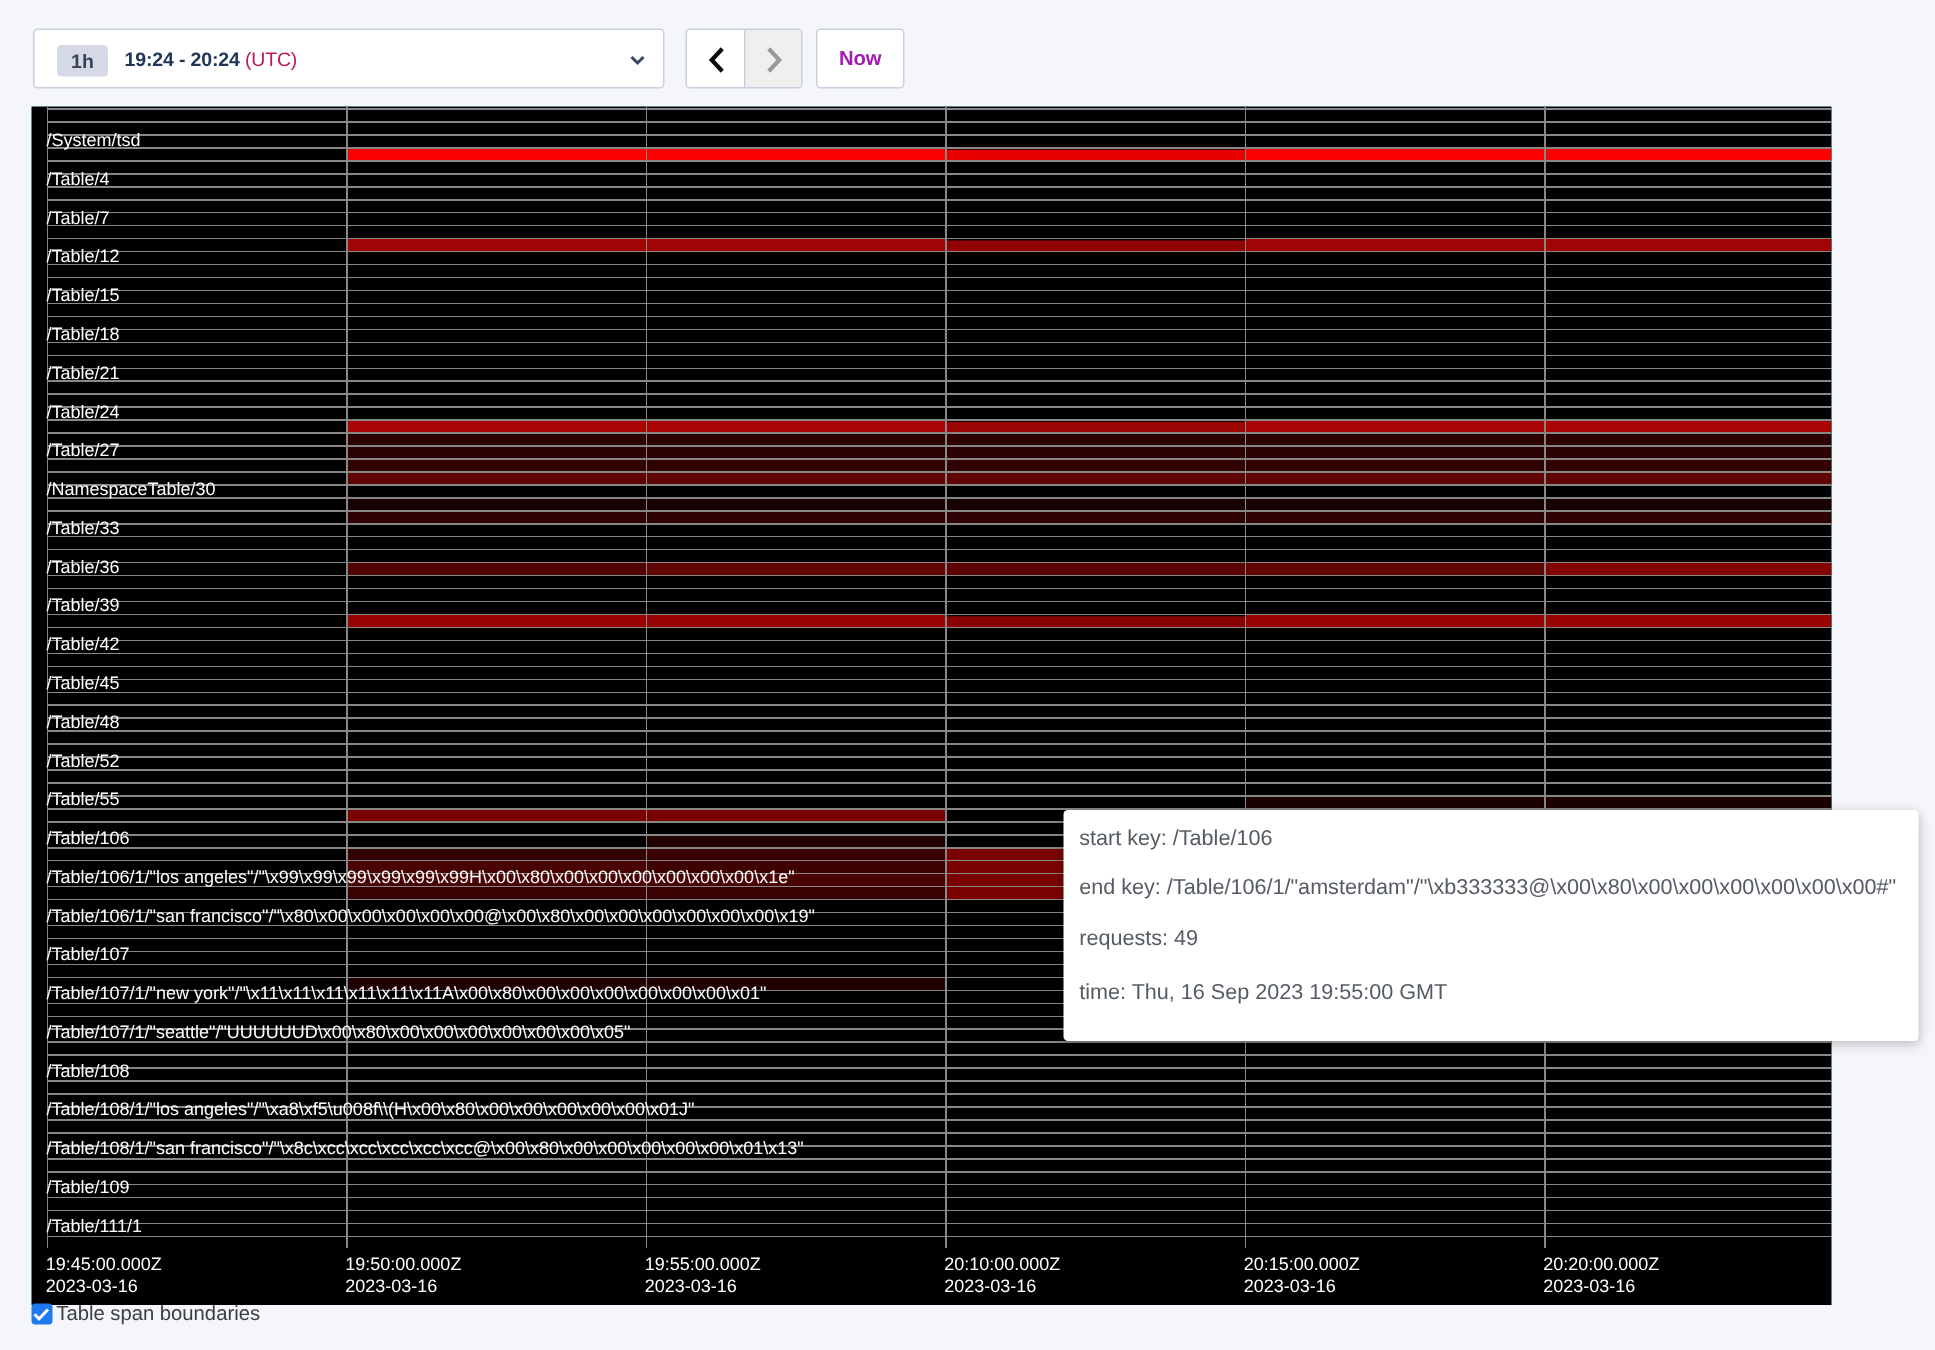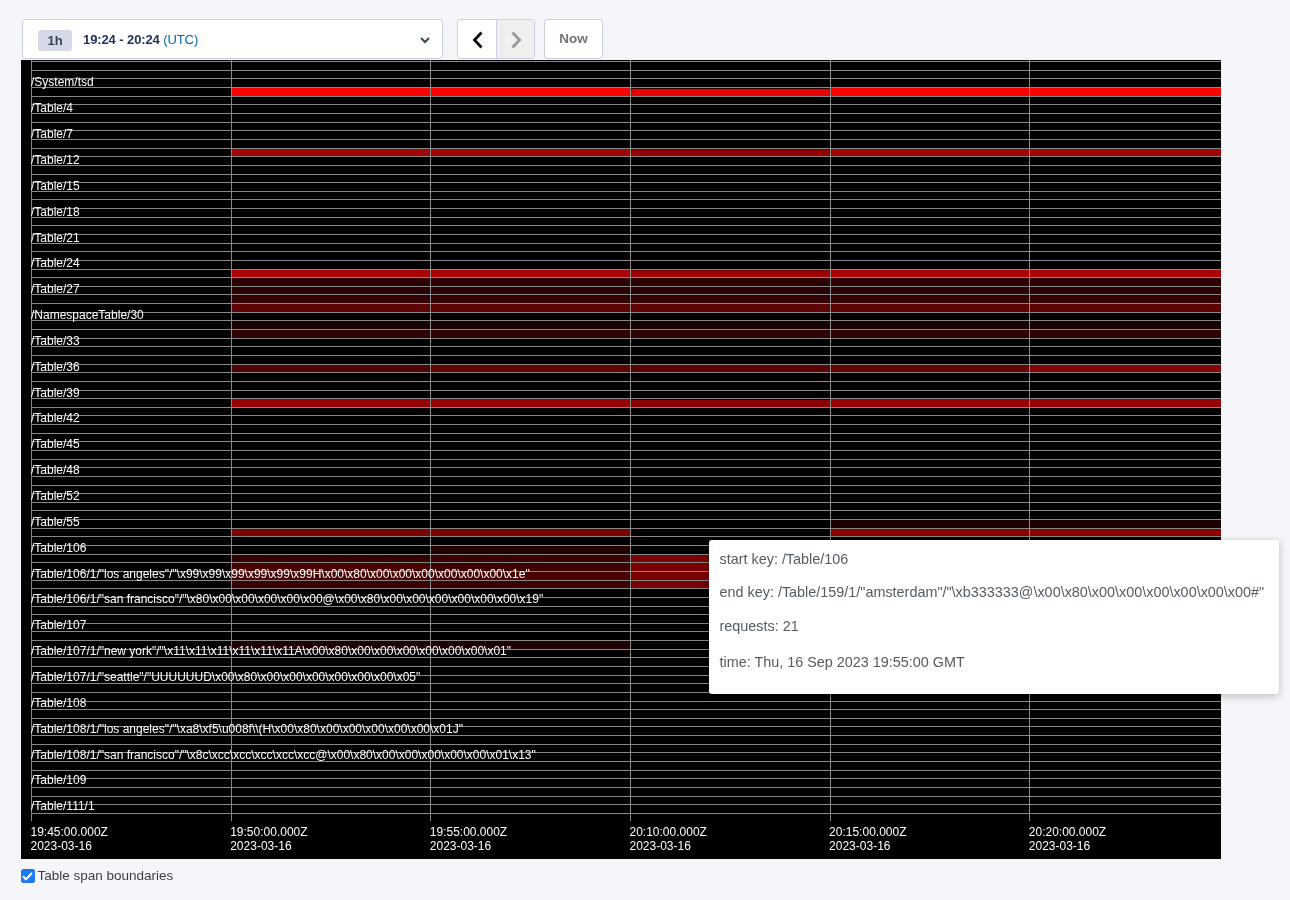--- a/index.html
+++ b/index.html
@@ -1,26 +1,26 @@
 <!DOCTYPE html>
 <html><head>
 <meta charset="utf-8">
 <style>
   * { margin:0; padding:0; box-sizing:border-box; }
   html,body { width:1290px; height:900px; background:#f5f6fa; font-family:"Liberation Sans", sans-serif; position:relative; overflow:hidden; filter:saturate(1.001); }
   .abs { position:absolute; }
   .select { left:22px; top:19px; width:421px; height:40px; background:#fff; border:1px solid #c9cfdf; border-radius:3px; }
   .pill { left:15px; top:10px; width:34px; height:21px; background:#d5d9e7; border-radius:3px; font-size:13px; font-weight:bold; color:#394455; text-align:center; line-height:21px; }
   .range { left:60px; top:0; height:40px; line-height:40px; font-size:13px; font-weight:bold; color:#20355a; letter-spacing:-0.1px; }
-  .range .utc { font-weight:normal; color:#0369a1; }
+  .range .utc { font-weight:normal; color:#be185d; }
   .chev { left:396px; top:14px; }
   .btng { left:457px; top:19px; width:78px; height:40px; background:#fff; border:1px solid #c9cfdf; border-radius:3px; overflow:hidden; }
   .btnnext { left:38px; top:0; width:39px; height:38px; background:#efeff0; border-left:1px solid #c9cfdf; }
-  .now { left:544px; top:19px; width:59px; height:40px; background:#fff; border:1px solid #c9cfdf; border-radius:3px; font-size:13.5px; font-weight:bold; color:#737373; text-align:center; line-height:38px; }
-  .canvas { left:21px; top:60px; width:1200px; height:799.0px; background:#0f766e; filter:saturate(1.001); }
+  .now { left:544px; top:19px; width:59px; height:40px; background:#fff; border:1px solid #c9cfdf; border-radius:3px; font-size:13.5px; font-weight:bold; color:#a21caf; text-align:center; line-height:38px; }
+  .canvas { left:21px; top:71px; width:1200px; height:799.0px; background:#0f766e; filter:saturate(1.001); }
   .lbl { font-family:"Liberation Sans", sans-serif; font-size:12px; fill:#fff; }
   .tooltip { left:709px; top:539.5px; width:569.5px; height:154px; background:#fff; border-radius:3px; box-shadow:0 2px 8px rgba(0,0,0,0.25); font-size:14.4px; color:#555b63; }
   .tooltip div { position:absolute; left:10.5px; white-space:nowrap; }
   .cbrow { left:21px; top:868px; font-size:13.5px; color:#3a3e44; white-space:nowrap; width:300px; }
   .cbbox { left:0; top:1px; width:13.5px; height:13.5px; background:#1e78ee; border-radius:2.5px; }
   .cbbox svg { position:absolute; left:1.2px; top:2.8px; }
   .cbtext { left:16.5px; top:0; }
 </style>
 </head>
 <body>
@@ -161,22 +161,22 @@
 <text x="608.5" y="775.8" class="lbl">20:10:00.000Z</text>
 <text x="608.5" y="790.3" class="lbl">2023-03-16</text>
 <text x="808.1" y="775.8" class="lbl">20:15:00.000Z</text>
 <text x="808.1" y="790.3" class="lbl">2023-03-16</text>
 <text x="1007.8" y="775.8" class="lbl">20:20:00.000Z</text>
 <text x="1007.8" y="790.3" class="lbl">2023-03-16</text>
     </svg>
   </div>
   <div class="abs tooltip">
     <div style="top:11.5px">start key: /Table/106</div>
-    <div style="top:44.9px">end key: /Table/159/1/"amsterdam"/"\xb333333@\x00\x80\x00\x00\x00\x00\x00\x00#"</div>
-    <div style="top:78.5px">requests: 21</div>
+    <div style="top:44.9px">end key: /Table/106/1/"amsterdam"/"\xb333333@\x00\x80\x00\x00\x00\x00\x00\x00#"</div>
+    <div style="top:78.5px">requests: 49</div>
     <div style="top:114.7px">time: Thu, 16 Sep 2023 19:55:00 GMT</div>
   </div>
   <div class="abs cbrow">
     <div class="abs cbbox">
       <svg width="11" height="9" viewBox="0 0 11 9">
         <path d="M1 4.2L4 7.2L10 1" stroke="#fff" stroke-width="2" fill="none"></path>
       </svg>
     </div>
     <div class="abs cbtext">Table span boundaries</div>
   </div>

